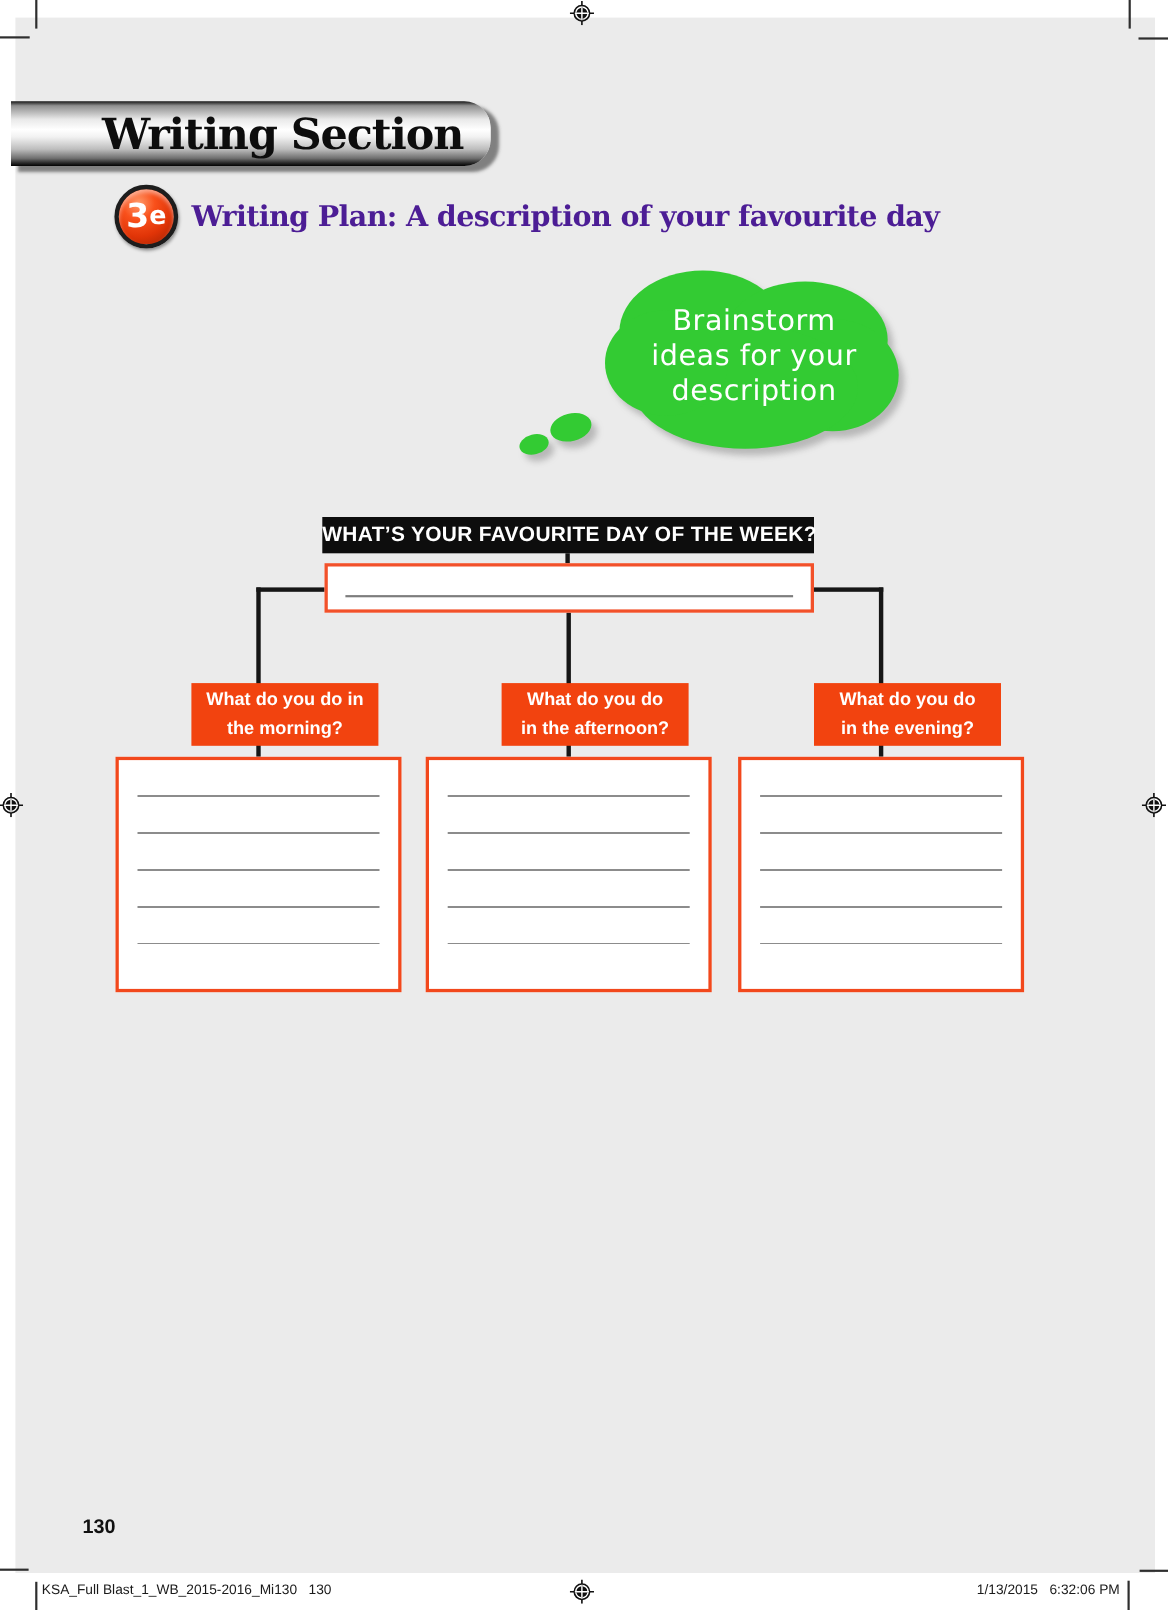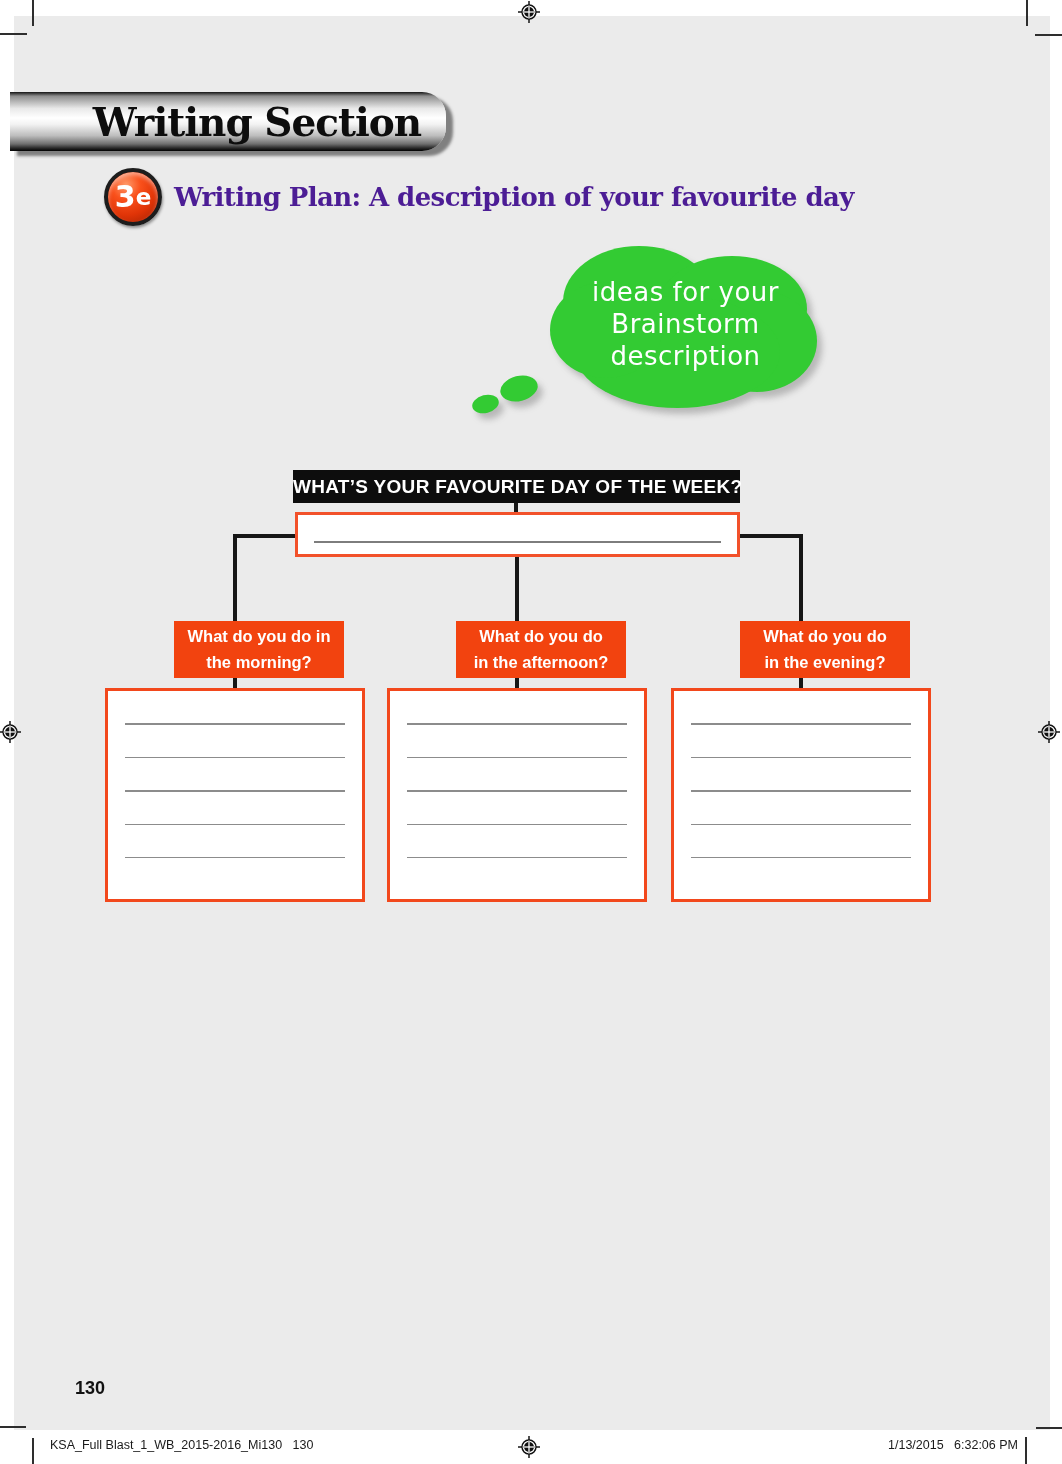--- a/index.html
+++ b/index.html
@@ -81,21 +81,21 @@
   }
   .answer-box {
     position:absolute; top:688px; width:260px; height:214px; z-index:2;
     background:#ffffff; border:3px solid #f2481c;
   }
   .ruled { position:absolute; left:17px; right:17px; top:0; bottom:13px;
     background:repeating-linear-gradient(to bottom, rgba(0,0,0,0) 0 32px, #8c8c8c 32px 33.5px); }
 
   .page-number { position:absolute; left:75px; top:1378px; font-weight:bold; font-size:18px; color:#111; }
   .footer-text { position:absolute; top:1438px; font-size:12.5px; color:#1a1a1a; white-space:pre; }
-  .footer-left { left:50px; }
+  .footer-left { left:38px; }
   .footer-right { right:44px; text-align:right; }
 </style>
 </head>
 <body>
 
 <div id="canvas">
   <div class="page"></div>
 
   <div class="crop" style="left:32px;top:0;width:2px;height:26px;"></div>
   <div class="crop" style="left:0;top:33px;width:27px;height:2px;"></div>
@@ -155,22 +155,22 @@
 
   <div class="bubble-wrap">
     <div class="blob" style="left:18px;top:8px;width:152px;height:112px;"></div>
     <div class="blob" style="left:112px;top:18px;width:150px;height:106px;"></div>
     <div class="blob" style="left:152px;top:52px;width:120px;height:102px;"></div>
     <div class="blob" style="left:30px;top:58px;width:205px;height:112px;"></div>
     <div class="blob" style="left:5px;top:44px;width:112px;height:96px;"></div>
     <div class="blob" style="left:-45px;top:138px;width:38px;height:25px;transform:rotate(-14deg);"></div>
     <div class="blob" style="left:-73px;top:157px;width:27px;height:18px;transform:rotate(-14deg);"></div>
     <div class="bubble-text">
+      <div>Brainstorm</div>
       <div>ideas for your</div>
-      <div>Brainstorm</div>
       <div>description</div>
     </div>
   </div>
 
   <div class="line" style="left:514px;top:503px;width:4px;height:11px;"></div>
   <div class="line" style="left:233px;top:534px;width:570px;height:4px;"></div>
   <div class="line" style="left:233px;top:534px;width:4px;height:154px;"></div>
   <div class="line" style="left:515px;top:534px;width:4px;height:154px;"></div>
   <div class="line" style="left:799px;top:534px;width:4px;height:154px;"></div>
 

